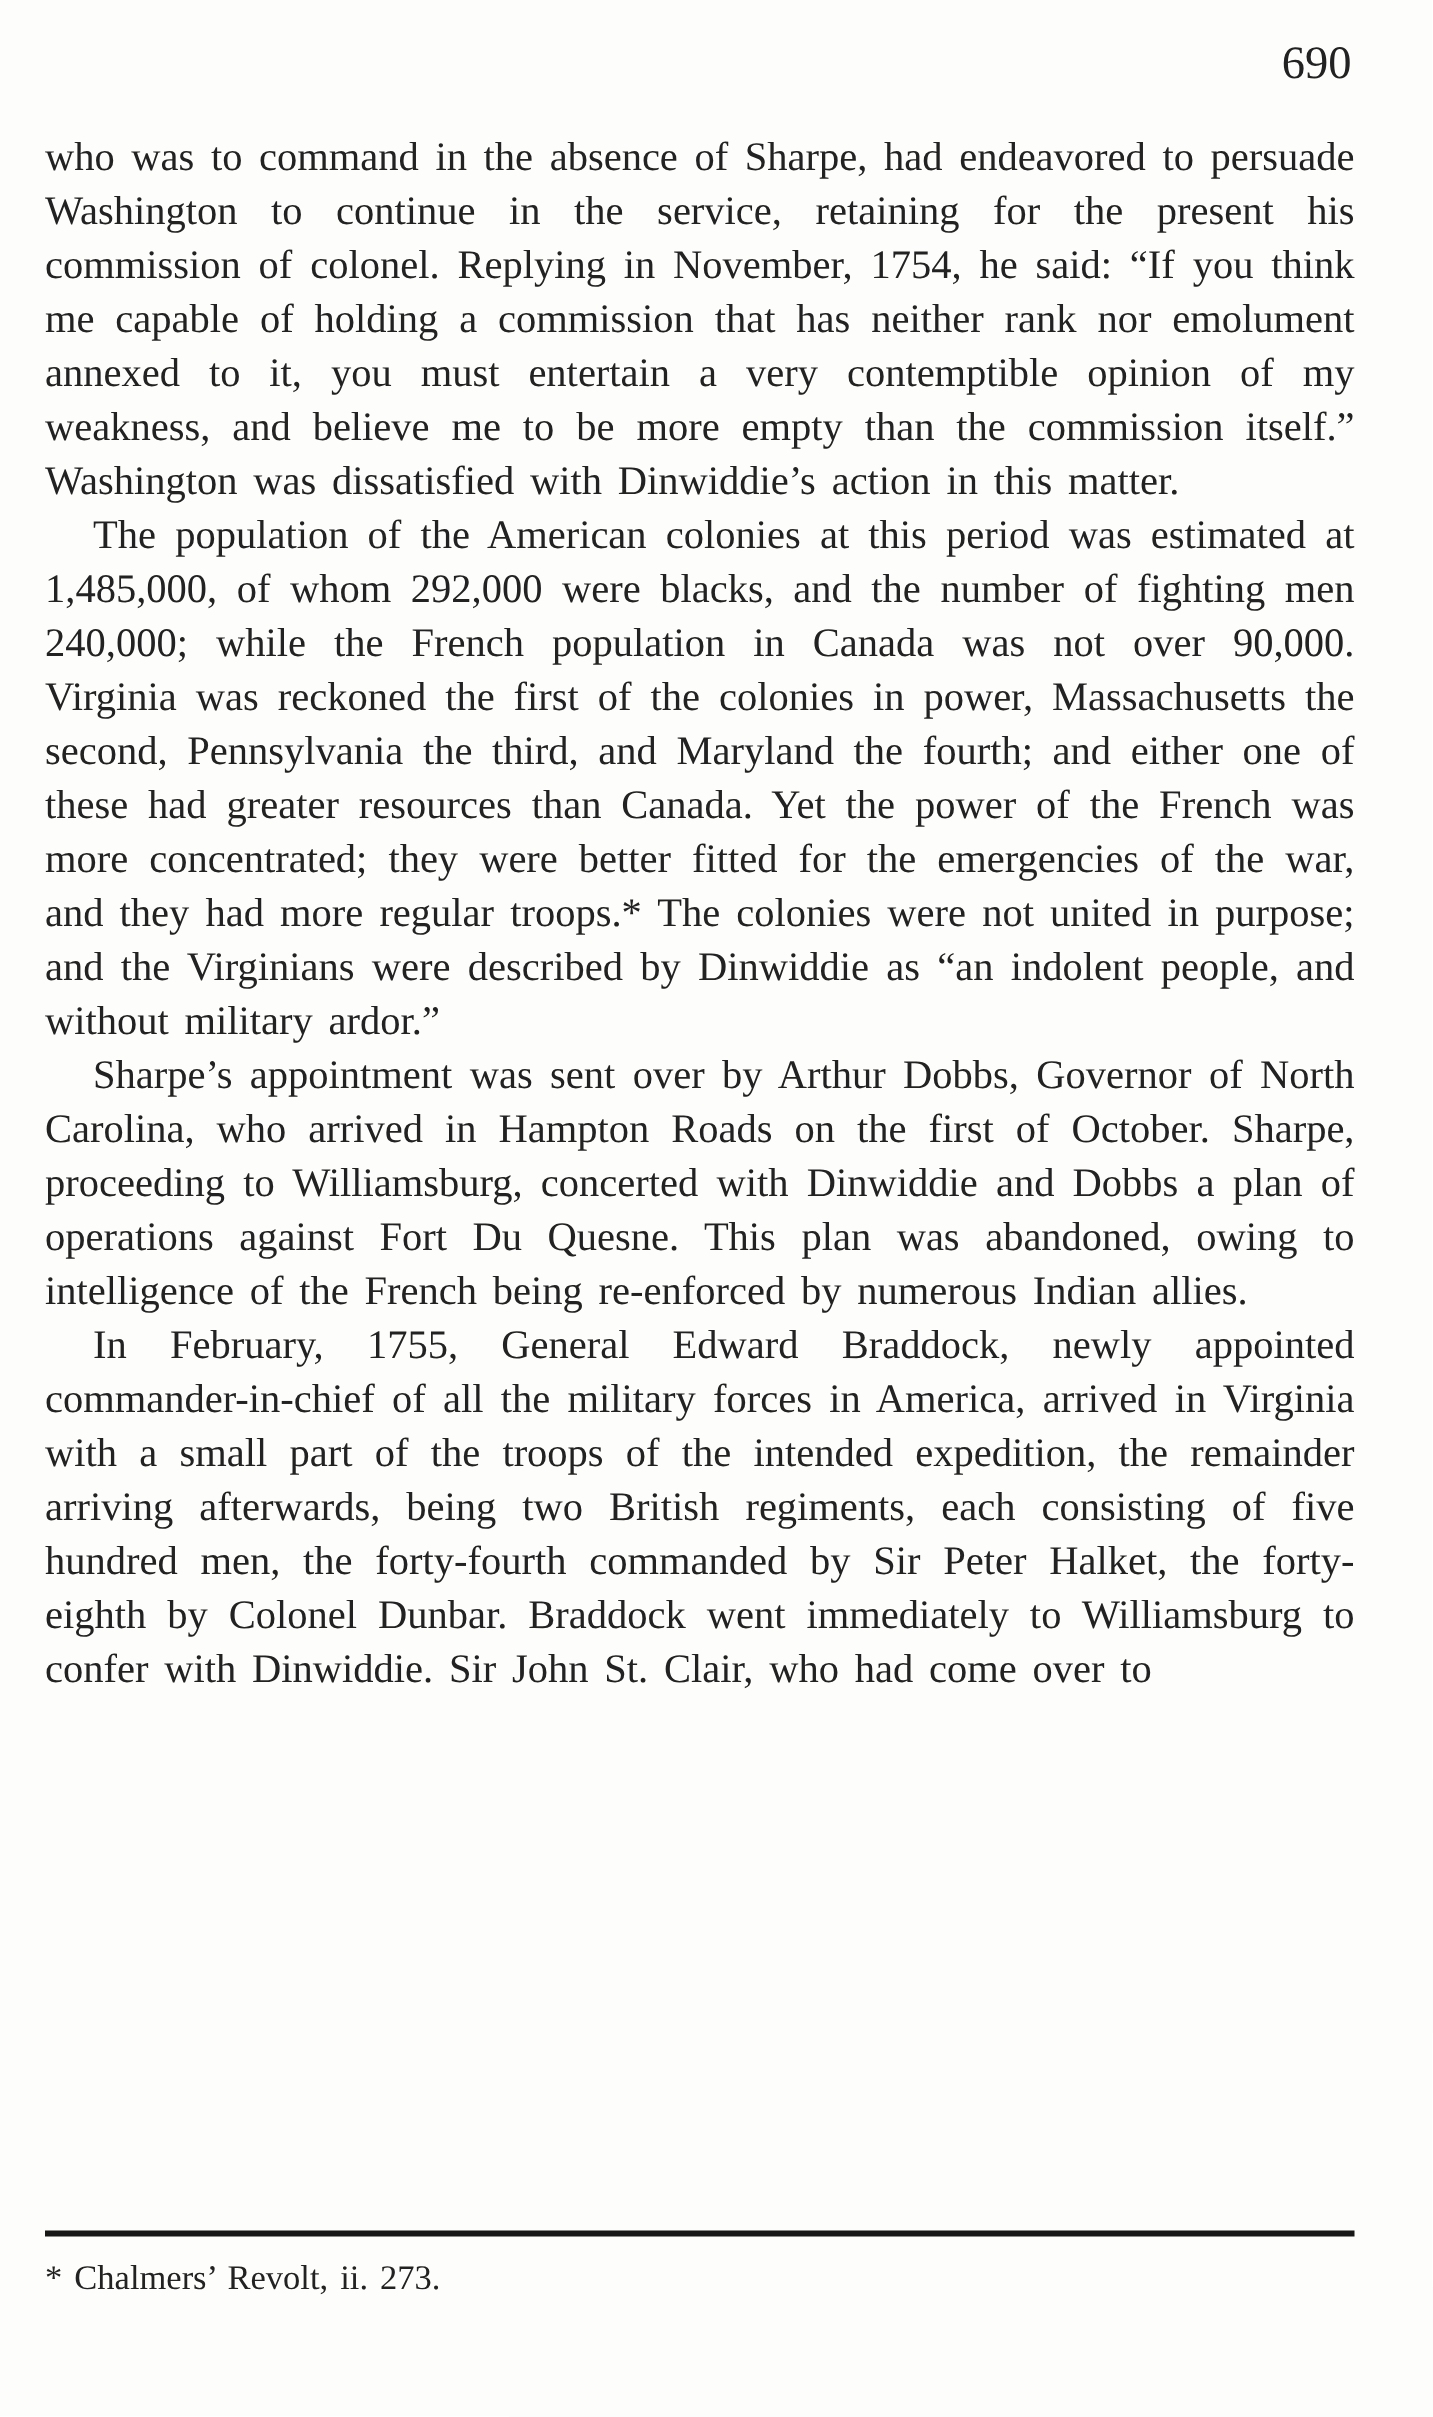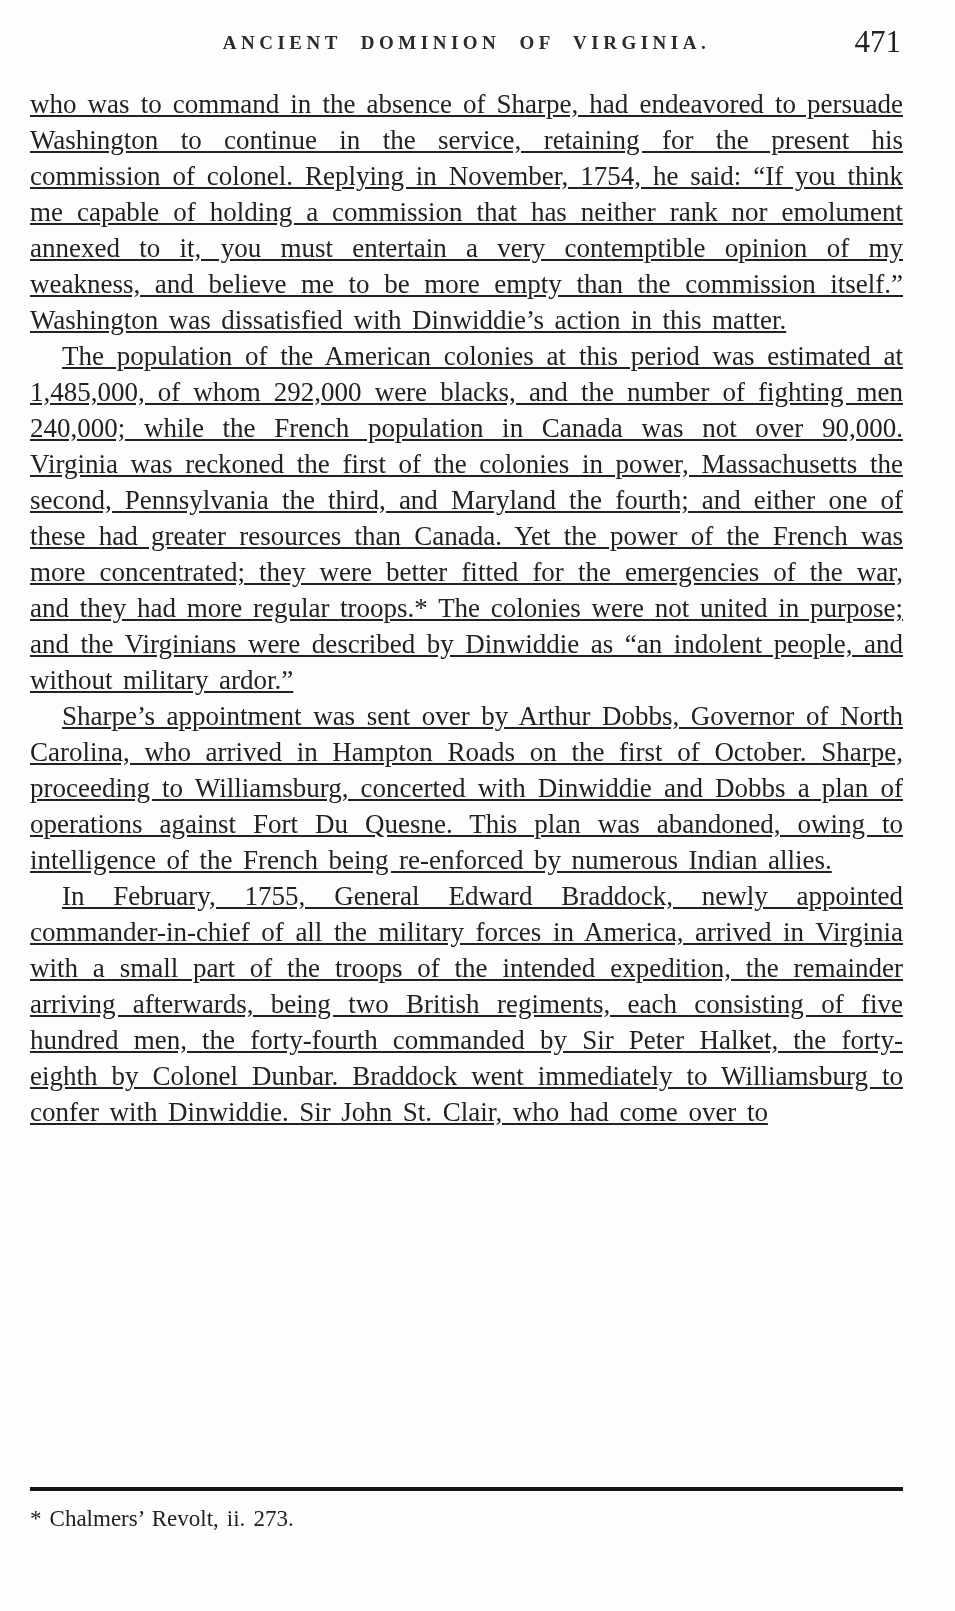--- a/index.html
+++ b/index.html
@@ -50,21 +50,20 @@
   .page-body {
     font-size: 27px;
     line-height: 36px;
     text-align: justify;
     word-spacing: 0.14em;
     color: #222;
   }
 
   .page-body p {
     margin: 0;
-    text-decoration: underline;
   }
 
   .page-body p.indented {
     text-indent: 32px;
   }
 
   
   .footnote-rule {
     position: absolute;
     left: 30px;
@@ -84,22 +83,21 @@
     color: #222;
     word-spacing: 0.1em;
   }
 </style>
 </head>
 <body>
 
 <div class="book-page">
 
   <div class="page-header">
-    <span class="running-title">ANCIENT DOMINION OF VIRGINIA.</span>
-    <span class="page-number">471</span>
+    <span class="page-number">690</span>
   </div>
 
   <div class="page-body">
     <p>who was to command in the absence of Sharpe, had endeavored to persuade Washington to continue in the service, retaining for the present his commission of colonel.  Replying in November, 1754, he said: “If you think me capable of holding a commission that has neither rank nor emolument annexed to it, you must entertain a very contemptible opinion of my weakness, and believe me to be more empty than the commission itself.” Washington was dissatisfied with Dinwiddie’s action in this matter.</p>
     <p class="indented">The population of the American colonies at this period was estimated at 1,485,000, of whom 292,000 were blacks, and the number of fighting men 240,000; while the French population in Canada was not over 90,000.  Virginia was reckoned the first of the colonies in power, Massachusetts the second, Pennsylvania the third, and Maryland the fourth; and either one of these had greater resources than Canada.  Yet the power of the French was more concentrated; they were better fitted for the emergencies of the war, and they had more regular troops.*  The colonies were not united in purpose; and the Virginians were described by Dinwiddie as “an indolent people, and without military ardor.”</p>
     <p class="indented">Sharpe’s appointment was sent over by Arthur Dobbs, Governor of North Carolina, who arrived in Hampton Roads on the first of October.  Sharpe, proceeding to Williamsburg, concerted with Dinwiddie and Dobbs a plan of operations against Fort Du Quesne.  This plan was abandoned, owing to intelligence of the French being re-enforced by numerous Indian allies.</p>
     <p class="indented">In February, 1755, General Edward Braddock, newly appointed commander-in-chief of all the military forces in America, arrived in Virginia with a small part of the troops of the intended expedition, the remainder arriving afterwards, being two British regiments, each consisting of five hundred men, the forty-fourth commanded by Sir Peter Halket, the forty-eighth by Colonel Dunbar.  Braddock went immediately to Williamsburg to confer with Dinwiddie.  Sir John St. Clair, who had come over to</p>
   </div>
 
   <div class="footnote-rule"></div>

